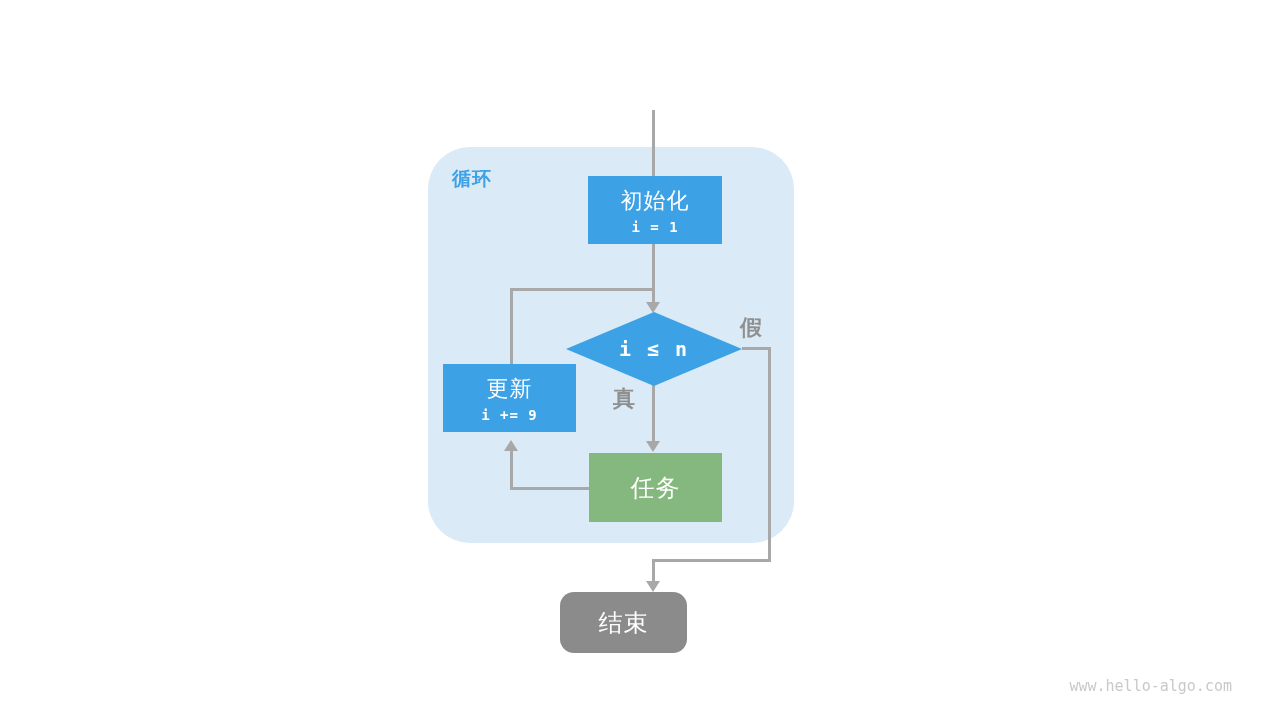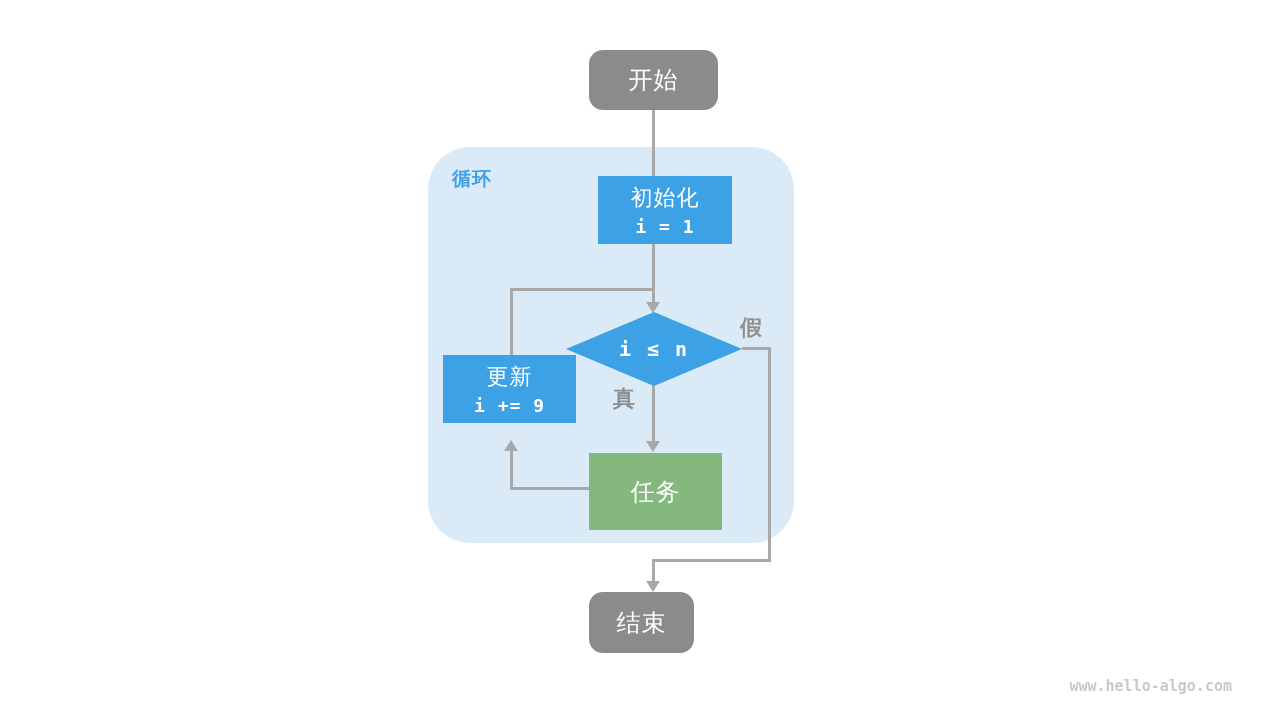--- a/index.html
+++ b/index.html
@@ -62,21 +62,21 @@
     display: flex;
     flex-direction: column;
     align-items: center;
     justify-content: center;
     color: #ffffff;
     text-align: center;
   }
   .node .zh { font-size: 22px; font-weight: 500; letter-spacing: 1px; }
   .node .code {
     font-family: "DejaVu Sans Mono", monospace;
-    font-size: 18px;
+    font-size: 14px;
     font-weight: bold;
     letter-spacing: 1px;
     margin-top: 3px;
   }
 
   .terminal {
     background: var(--node-gray);
     border-radius: 14px;
   }
   .terminal .zh { font-size: 24px; }
@@ -97,21 +97,20 @@
     font-weight: bold;
     color: var(--label-gray);
   }
 
   .watermark {
     position: absolute;
     right: 48px; top: 677px;
     font-family: "DejaVu Sans Mono", monospace;
     font-size: 15px;
     color: var(--watermark-gray);
-    font-weight: bold;
   }
 </style>
 </head>
 <body>
 
 <div class="canvas">
 
   <div class="loop-container"></div>
   <div class="loop-label">循环</div>
 
@@ -125,43 +124,40 @@
   <div class="edge" style="left:742px; top:347px; width:29px; height:3px;"></div>
   <div class="edge" style="left:768px; top:347px; width:3px; height:215px;"></div>
   <div class="edge" style="left:652px; top:559px; width:119px; height:3px;"></div>
   <div class="edge" style="left:652px; top:559px; width:3px; height:23px;"></div>
 
   <div class="arrow down" style="left:646px; top:302px;"></div>
   <div class="arrow down" style="left:646px; top:441px;"></div>
   <div class="arrow up" style="left:504px; top:440px;"></div>
   <div class="arrow down" style="left:646px; top:581px;"></div>
 
-  <div class="node terminal" style="left:589px; top:50px; width:129px; height:60px;">
-    <span class="zh">开始</span>
-  </div>
 
-  <div class="node process-blue" style="left:588px; top:176px; width:134px; height:68px;margin-left:10px;">
+  <div class="node process-blue" style="left:588px; top:176px; width:134px; height:68px;">
     <span class="zh">初始化</span>
     <span class="code">i = 1</span>
   </div>
 
   <div class="node diamond" style="left:566px; top:312px; width:176px; height:74px;">
     <span class="code">i ≤ n</span>
   </div>
 
-  <div class="node process-blue" style="left:443px; top:355px; width:133px; height:68px;">
+  <div class="node process-blue" style="left:443px; top:364px; width:133px; height:68px;">
     <span class="zh">更新</span>
     <span class="code">i += 9</span>
   </div>
 
-  <div class="node process-green" style="left:589px; top:453px; width:133px; height:77px;">
+  <div class="node process-green" style="left:589px; top:453px; width:133px; height:69px;">
     <span class="zh">任务</span>
   </div>
 
-  <div class="node terminal" style="left:589px; top:592px; width:105px; height:61px;">
+  <div class="node terminal" style="left:560px; top:592px; width:127px; height:61px;">
     <span class="zh">结束</span>
   </div>
 
   <div class="branch-label" style="left:740px; top:313px;">假</div>
   <div class="branch-label" style="left:613px; top:384px;">真</div>
 
   <div class="watermark">www.hello-algo.com</div>
 
 </div>
 

